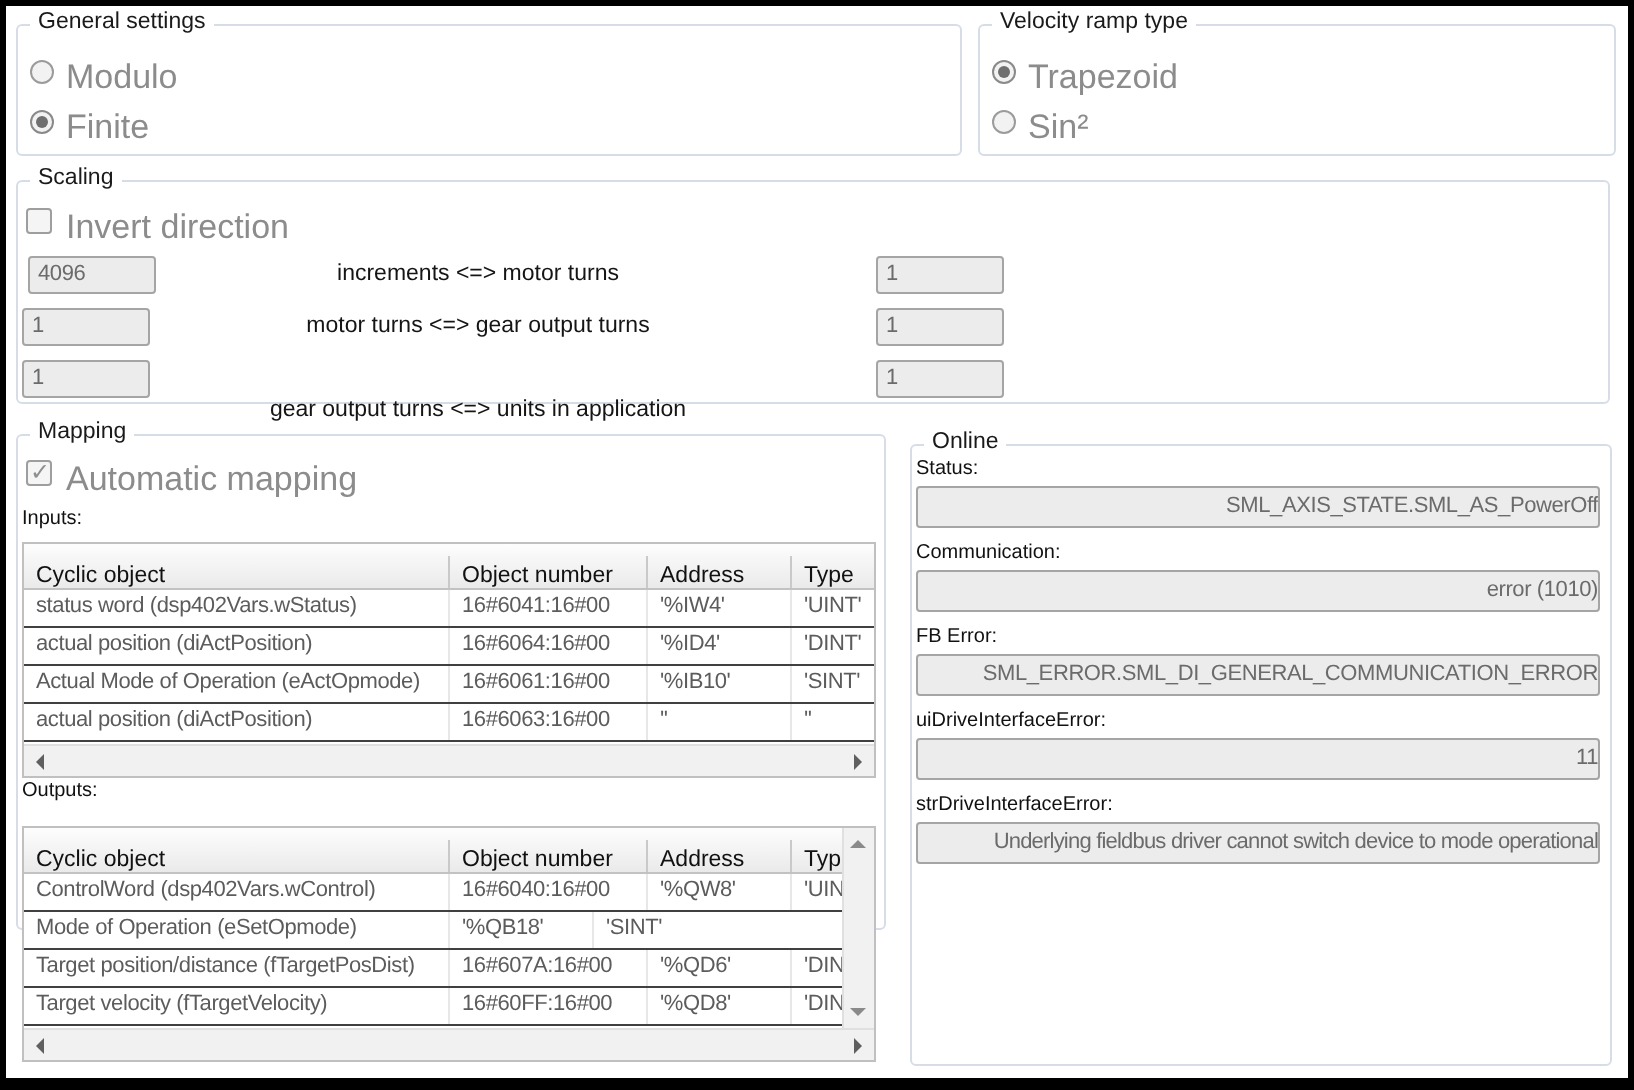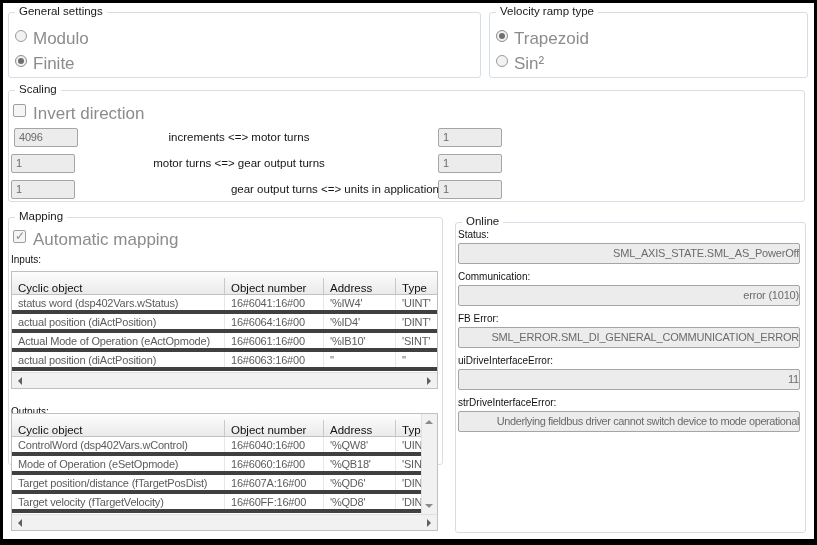--- a/index.html
+++ b/index.html
@@ -24,21 +24,21 @@
            font-size:11px; color:#6b6b6b; line-height:17px; padding-left:4px; white-space:nowrap; overflow:hidden; letter-spacing:-0.2px; }
   .ofield { width:342px; height:21px; line-height:19px;text-align:right; }
 
   .slabel { position:absolute; text-align:center; font-size:11.5px; color:#151515; white-space:nowrap; }
   .plabel { position:absolute; font-size:10px; color:#111111; white-space:nowrap; }
 
   .tbl { position:absolute; background:#ffffff; border:1px solid #c0c0c0; box-sizing:border-box; overflow:hidden; }
   .thead { display:flex; height:23px; background:linear-gradient(#fdfdfd,#eaeaea); border-bottom:1px solid #c2c2c2; box-sizing:border-box;align-items:flex-end; }
   .th { box-sizing:border-box; border-right:1px solid #c9c9c9; padding:4px 0 0 6px; font-size:11.5px; color:#111111; white-space:nowrap; overflow:hidden; }
   .th:last-child { border-right:none; }
-  .tr { display:flex; height:19px; border-bottom:4px solid #404040; box-sizing:border-box; background:#ffffff; }
+  .tr { display:flex; height:19px; border-bottom:1px solid #404040; box-sizing:border-box; background:#ffffff; }
   .td { box-sizing:border-box; border-right:1px solid #e7e7e7; padding:2px 0 0 6px; font-size:11px; color:#5c5c5c; white-space:nowrap; overflow:hidden; letter-spacing:-0.2px; }
   .td:last-child { border-right:none; }
   .c1 { width:213px; } .c2 { width:99px; } .c3 { width:72px; } .c4 { flex:1; }
 
   .hscroll { position:absolute; left:0; right:0; bottom:0; height:16px; background:#f1f1f1; border-top:1px solid #e0e0e0; box-sizing:border-box; }
   .vscroll { position:absolute; top:0; right:0; bottom:16px; width:16px; background:#f1f1f1; border-left:1px solid #e0e0e0; box-sizing:border-box; }
   .tri { position:absolute; width:0; height:0; border:4px solid transparent; }
   .tri.l { left:6px; top:4px; border-right-color:#5f5f5f; border-left-width:0; }
   .tri.r { right:6px; top:4px; border-left-color:#5f5f5f; border-right-width:0; }
   .tri.u { top:6px; left:3px; border-bottom-color:#8a8a8a; border-top-width:0; }
@@ -72,21 +72,21 @@
 
     <div class="field" style="left:5px; top:37px; width:64px;">4096</div>
     <div class="slabel" style="left:30px; top:40px; width:400px;">increments &lt;=&gt; motor turns</div>
     <div class="field" style="left:429px; top:37px; width:64px;">1</div>
 
     <div class="field" style="left:2px; top:63px; width:64px;">1</div>
     <div class="slabel" style="left:30px; top:66px; width:400px;">motor turns &lt;=&gt; gear output turns</div>
     <div class="field" style="left:429px; top:63px; width:64px;">1</div>
 
     <div class="field" style="left:2px; top:89px; width:64px;">1</div>
-    <div class="slabel" style="left:30px; top:92px; width:400px;text-align:right;">gear output turns &lt;=&gt; units in application</div>
+    <div class="slabel" style="left:30px; top:108px; width:400px;">gear output turns &lt;=&gt; units in application</div>
     <div class="field" style="left:429px; top:89px; width:64px;">1</div>
   </div>
 
   <div class="group" style="left:5px; top:214px; width:435px; height:248px;">
     <span class="gtitle">Mapping</span>
     <span class="cb checked" style="left:4px; top:12px;"></span>
     <span class="rlabel" style="left:24px; top:12px;">Automatic mapping</span>
 
     <span class="plabel" style="left:2px; top:36px;">Inputs:</span>
 
@@ -120,38 +120,37 @@
         <div class="td c2">16#6063:16#00</div>
         <div class="td c3">''</div>
         <div class="td c4">''</div>
       </div>
       <div class="hscroll">
         <span class="tri l"></span>
         <span class="tri r"></span>
       </div>
     </div>
 
-    <span class="plabel" style="left:2px; top:188px;">Outputs:</span>
+    <span class="plabel" style="left:2px; top:172px;">Outputs:</span>
 
     <div class="tbl" style="left:2px; top:195px; width:427px; height:118px;">
       <div class="thead">
         <div class="th c1">Cyclic object</div>
         <div class="th c2">Object number</div>
         <div class="th c3">Address</div>
         <div class="th c4">Type</div>
       </div>
       <div class="tr">
         <div class="td c1">ControlWord (dsp402Vars.wControl)</div>
         <div class="td c2">16#6040:16#00</div>
         <div class="td c3">'%QW8'</div>
         <div class="td c4">'UINT'</div>
       </div>
       <div class="tr">
         <div class="td c1">Mode of Operation (eSetOpmode)</div>
-        <div class="td c2">16#6060:16#00</div>
         <div class="td c3">'%QB18'</div>
         <div class="td c4">'SINT'</div>
       </div>
       <div class="tr">
         <div class="td c1">Target position/distance (fTargetPosDist)</div>
         <div class="td c2">16#607A:16#00</div>
         <div class="td c3">'%QD6'</div>
         <div class="td c4">'DINT'</div>
       </div>
       <div class="tr">

